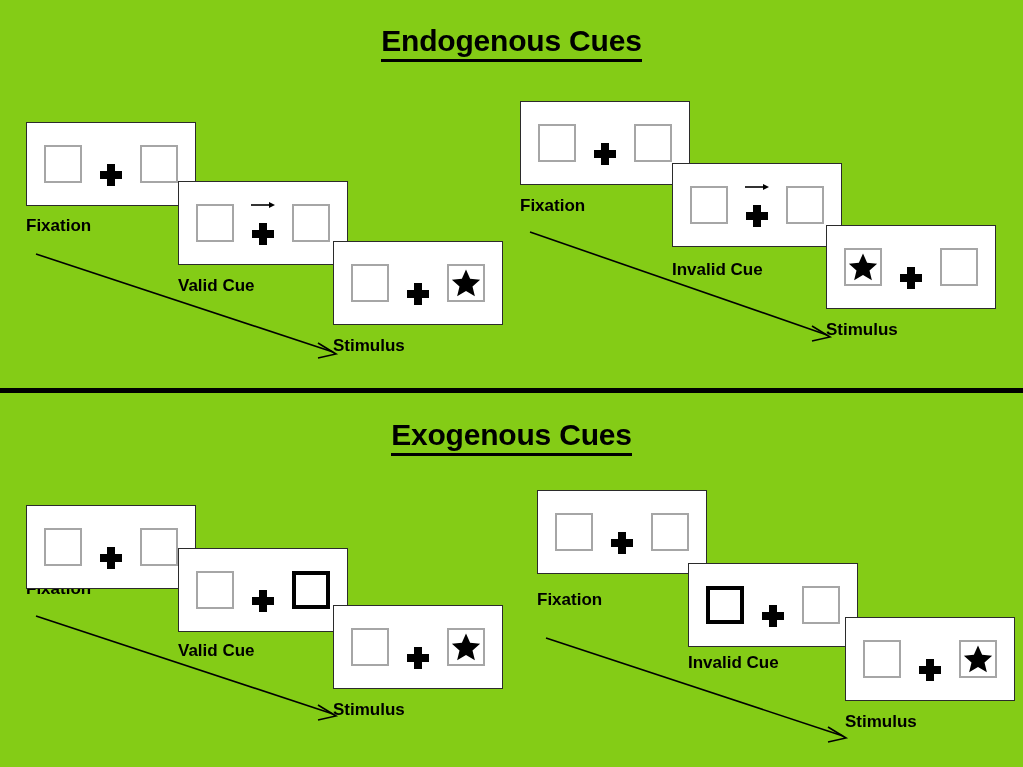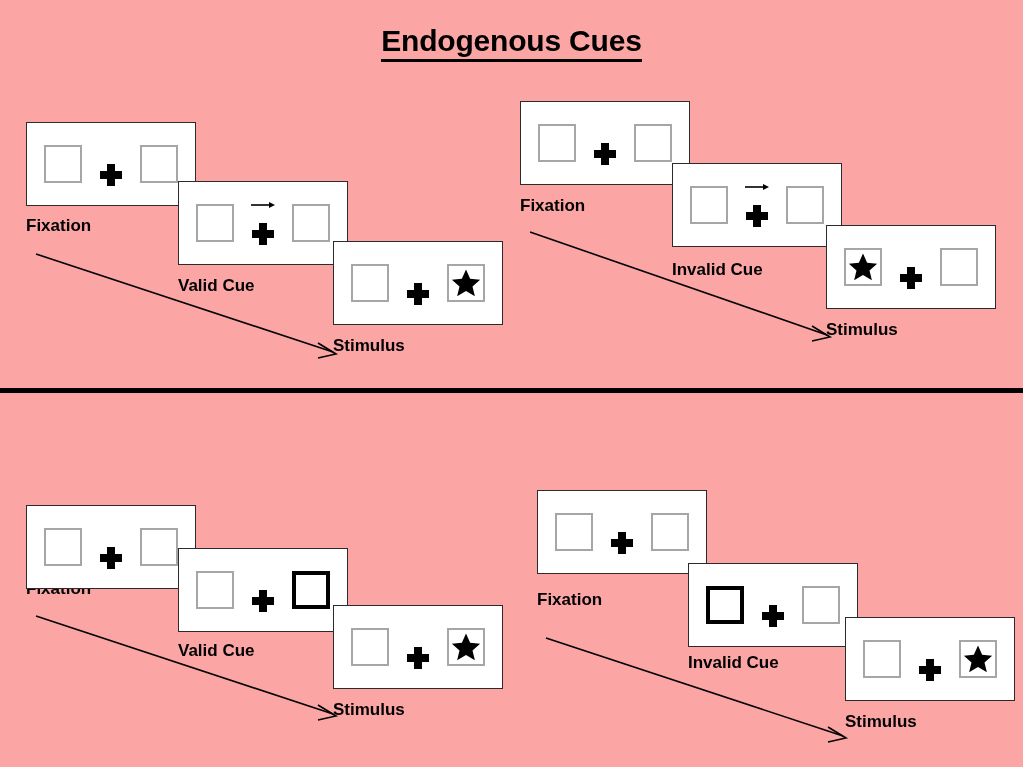--- a/index.html
+++ b/index.html
@@ -8,21 +8,21 @@
     background: #ffffff;
   }
   body {
     font-family: "Liberation Sans", sans-serif;
     color: #000000;
   }
   #canvas {
     position: relative;
     width: 1023px;
     height: 767px;
-    background: #fca5a5;
+    background: #84cc16;
     overflow: hidden;
   }
 
   
   .section-title {
     position: absolute;
     left: 0;
     width: 1023px;
     text-align: center;
     font-weight: bold;
@@ -257,20 +257,23 @@
 
   <div class="flow-arrow" style="left:524px; top:226px; z-index:0;">
     <svg width="320" height="125" viewBox="0 0 320 125">
       <line x1="6" y1="6" x2="303" y2="109" stroke="#000" stroke-width="1.6"></line>
       <polyline points="288,100 306,111 288,115" fill="none" stroke="#000" stroke-width="1.6"></polyline>
     </svg>
   </div>
 
   <div class="divider" style="top:388px;"></div>
 
+  <div class="section-title" style="top:418px;">
+    <span>Exogenous Cues</span>
+  </div>
 
   <div class="panel" style="left:26px; top:505px; width:170px; height:84px; z-index:1;">
     <div class="panel-inner">
       <div class="box"></div>
       <div class="center-slot">
         <div class="plus"></div>
       </div>
       <div class="box"></div>
     </div>
   </div>

